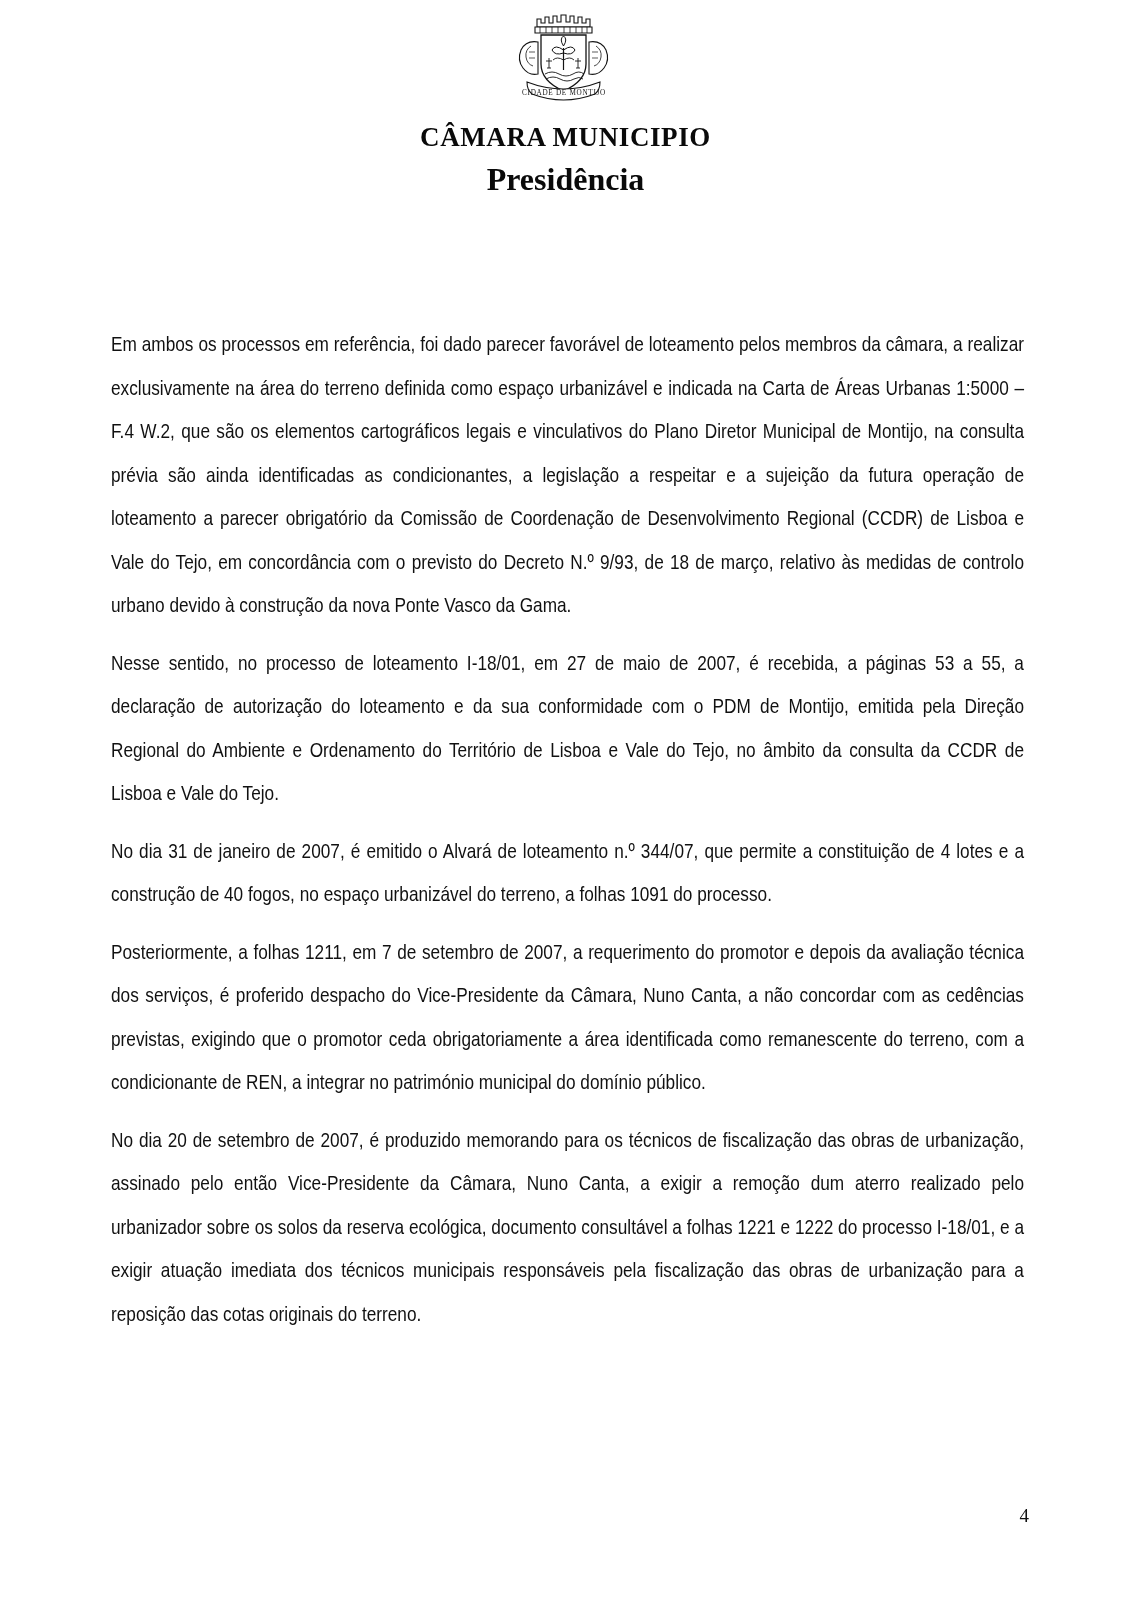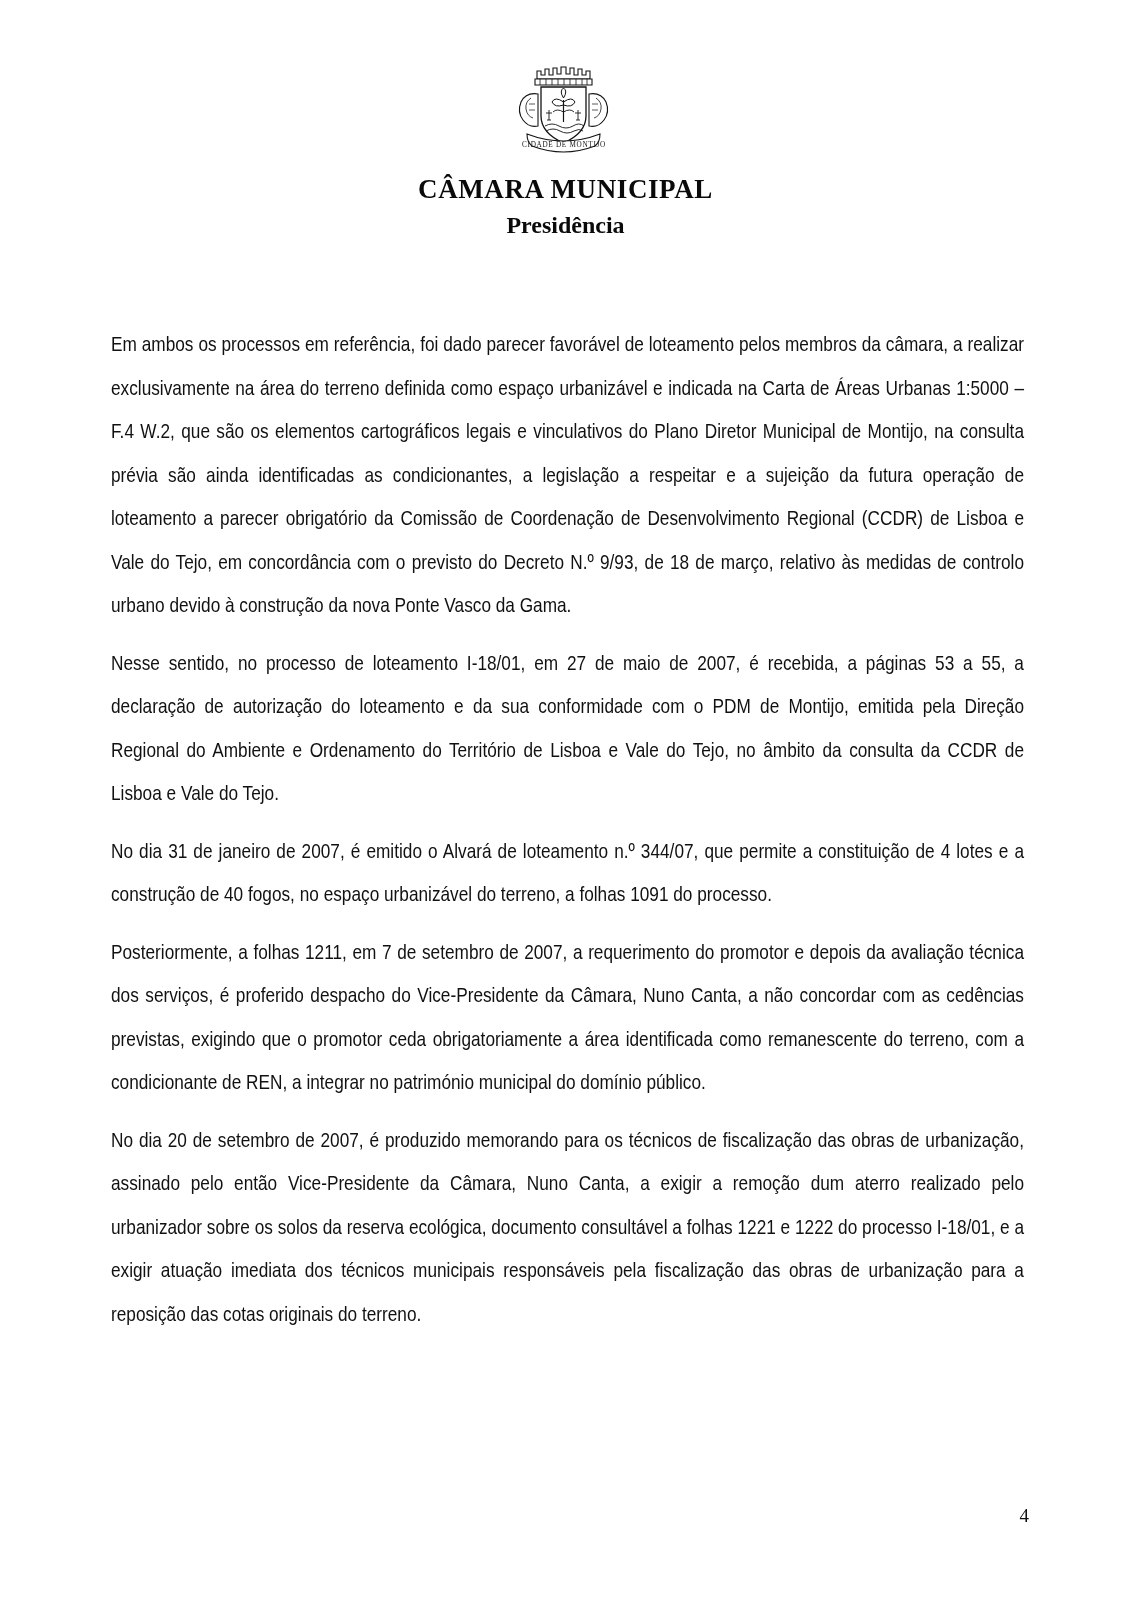--- a/index.html
+++ b/index.html
@@ -15,42 +15,41 @@
     overflow: hidden;
     box-sizing: border-box;
   }
 
   
   .letterhead {
     position: absolute;
     top: 0;
     left: 0;
     width: 1131px;
-    padding-top: 52px;
     text-align: center;
   }
   .crest {
     width: 118px;
     height: 112px;
     margin: 0 auto 8px auto;
     display: block;
   }
   .org-line-1,
   .org-line-2 {
     font-family: "Liberation Serif", "DejaVu Serif", serif;
     font-weight: bold;
     font-size: 27px;
     letter-spacing: 0.6px;
     color: #0a0a0a;
     line-height: 1.32;
   }
   .org-line-3 {
     font-family: "Liberation Serif", "DejaVu Serif", serif;
     font-weight: bold;
-    font-size: 24px;
+    font-size: 32px;
     color: #0a0a0a;
     line-height: 1.38;
     margin-top: 1px;
   }
 
   
   .body-copy {
     position: absolute;
     left: 111px;
     top: 323px;
@@ -117,21 +116,21 @@
 
         <path d="M82 42 Q94 40 99 50 Q103 60 97 68 Q91 76 82 74 L82 42 Z" fill="#ffffff"></path>
         <path d="M89 46 Q95 50 94 57 Q93 64 87 66" stroke-width="0.8"></path>
         <path d="M85 52 L91 52 M85 58 L91 58" stroke-width="0.7"></path>
 
         <path d="M20 82 Q56.5 96 93 82 Q93 90 88 94 Q56.5 106 25 94 Q20 90 20 82 Z" fill="#ffffff" stroke-width="1.1"></path>
       </g>
       <text x="57" y="95" font-family="Liberation Serif, serif" font-size="7.2" fill="#141414" text-anchor="middle" letter-spacing="0.7">CIDADE DE MONTIJO</text>
     </svg>
 
-    <div class="org-line-2">CÂMARA MUNICIPAL</div>
+    <div class="org-line-2">CÂMARA MUNICIPIO</div>
     <div class="org-line-3">Presidência</div>
   </div>
 
   <div class="body-copy">
     <p class="para">Em ambos os processos em referência, foi dado parecer favorável de loteamento pelos membros da câmara, a realizar exclusivamente na área do terreno definida como espaço urbanizável e indicada na Carta de Áreas Urbanas 1:5000 – F.4 W.2, que são os elementos cartográficos legais e vinculativos do Plano Diretor Municipal de Montijo, na consulta prévia são ainda identificadas as condicionantes, a legislação a respeitar e a sujeição da futura operação de loteamento a parecer obrigatório da Comissão de Coordenação de Desenvolvimento Regional (CCDR) de Lisboa e Vale do Tejo, em concordância com o previsto do Decreto N.º 9/93, de 18 de março, relativo às medidas de controlo urbano devido à construção da nova Ponte Vasco da Gama.</p>
     <p class="para">Nesse sentido, no processo de loteamento I-18/01, em 27 de maio de 2007, é recebida, a páginas 53 a 55, a declaração de autorização do loteamento e da sua conformidade com o PDM de Montijo, emitida pela Direção Regional do Ambiente e Ordenamento do Território de Lisboa e Vale do Tejo, no âmbito da consulta da CCDR de Lisboa e Vale do Tejo.</p>
     <p class="para">No dia 31 de janeiro de 2007, é emitido o Alvará de loteamento n.º 344/07, que permite a constituição de 4 lotes e a construção de 40 fogos, no espaço urbanizável do terreno, a folhas 1091 do processo.</p>
     <p class="para">Posteriormente, a folhas 1211, em 7 de setembro de 2007, a requerimento do promotor e depois da avaliação técnica dos serviços, é proferido despacho do Vice-Presidente da Câmara, Nuno Canta, a não concordar com as cedências previstas, exigindo que o promotor ceda obrigatoriamente a área identificada como remanescente do terreno, com a condicionante de REN, a integrar no património municipal do domínio público.</p>
     <p class="para">No dia 20 de setembro de 2007, é produzido memorando para os técnicos de fiscalização das obras de urbanização, assinado pelo então Vice-Presidente da Câmara, Nuno Canta, a exigir a remoção dum aterro realizado pelo urbanizador sobre os solos da reserva ecológica, documento consultável a folhas 1221 e 1222 do processo I-18/01, e a exigir atuação imediata dos técnicos municipais responsáveis pela fiscalização das obras de urbanização para a reposição das cotas originais do terreno.</p>
   </div>

